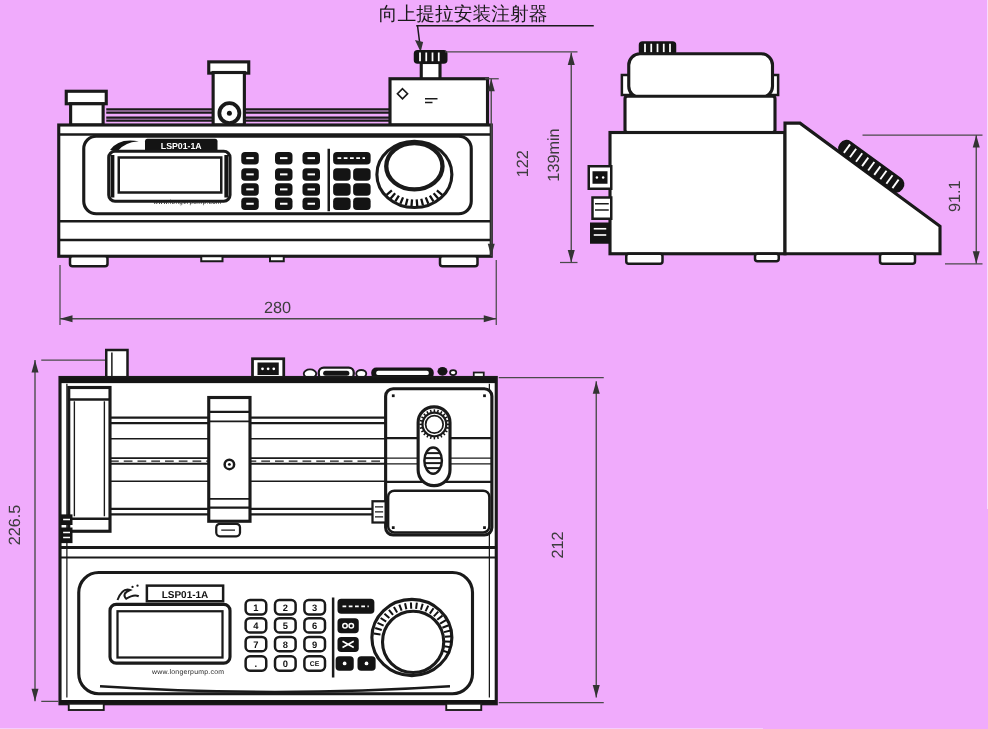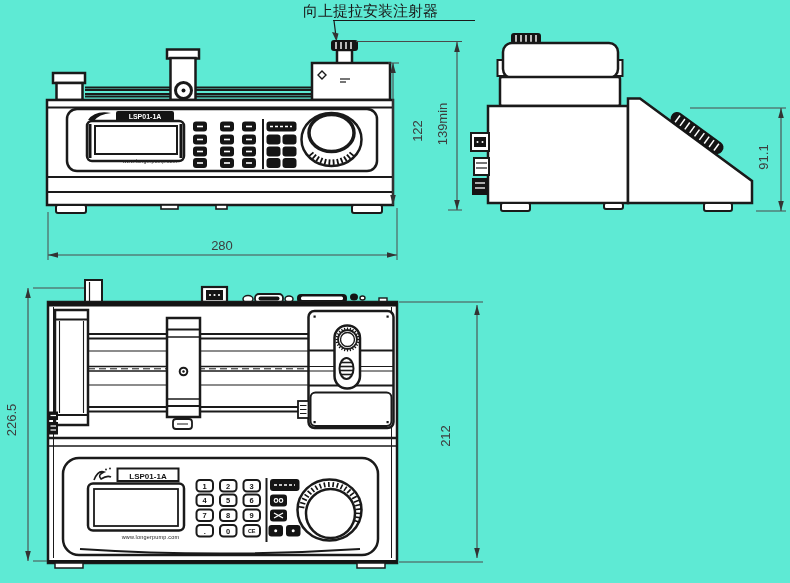--- a/index.html
+++ b/index.html
@@ -1,16 +1,16 @@
 <!DOCTYPE html>
 <html><head>
 <meta charset="utf-8">
 <style>
   html,body{margin:0;padding:0;background:#fff;}
-  .sheet{position:relative;width:790px;height:583px;background:#5eead4;overflow:hidden;
+  .sheet{position:relative;width:790px;height:583px;background:#f0abfc;overflow:hidden;
          font-family:"Liberation Sans","DejaVu Sans",sans-serif;}
   svg{position:absolute;left:0;top:0;}
   svg text{font-family:"Liberation Sans","DejaVu Sans",sans-serif;}
   .dimtxt{font-size:13px;fill:#3d3d3d;}
   .callout{font-size:15px;fill:#1a1a1a;}
   .ln{stroke:#1a1a1a;fill:none;}
   .dimln{stroke:#4a4a4a;stroke-width:1.1;fill:none;}
   .extln{stroke:#4a4a4a;stroke-width:1;fill:none;}
   .arr{fill:#333;stroke:none;}
   .wfill{fill:#ffffff;}

